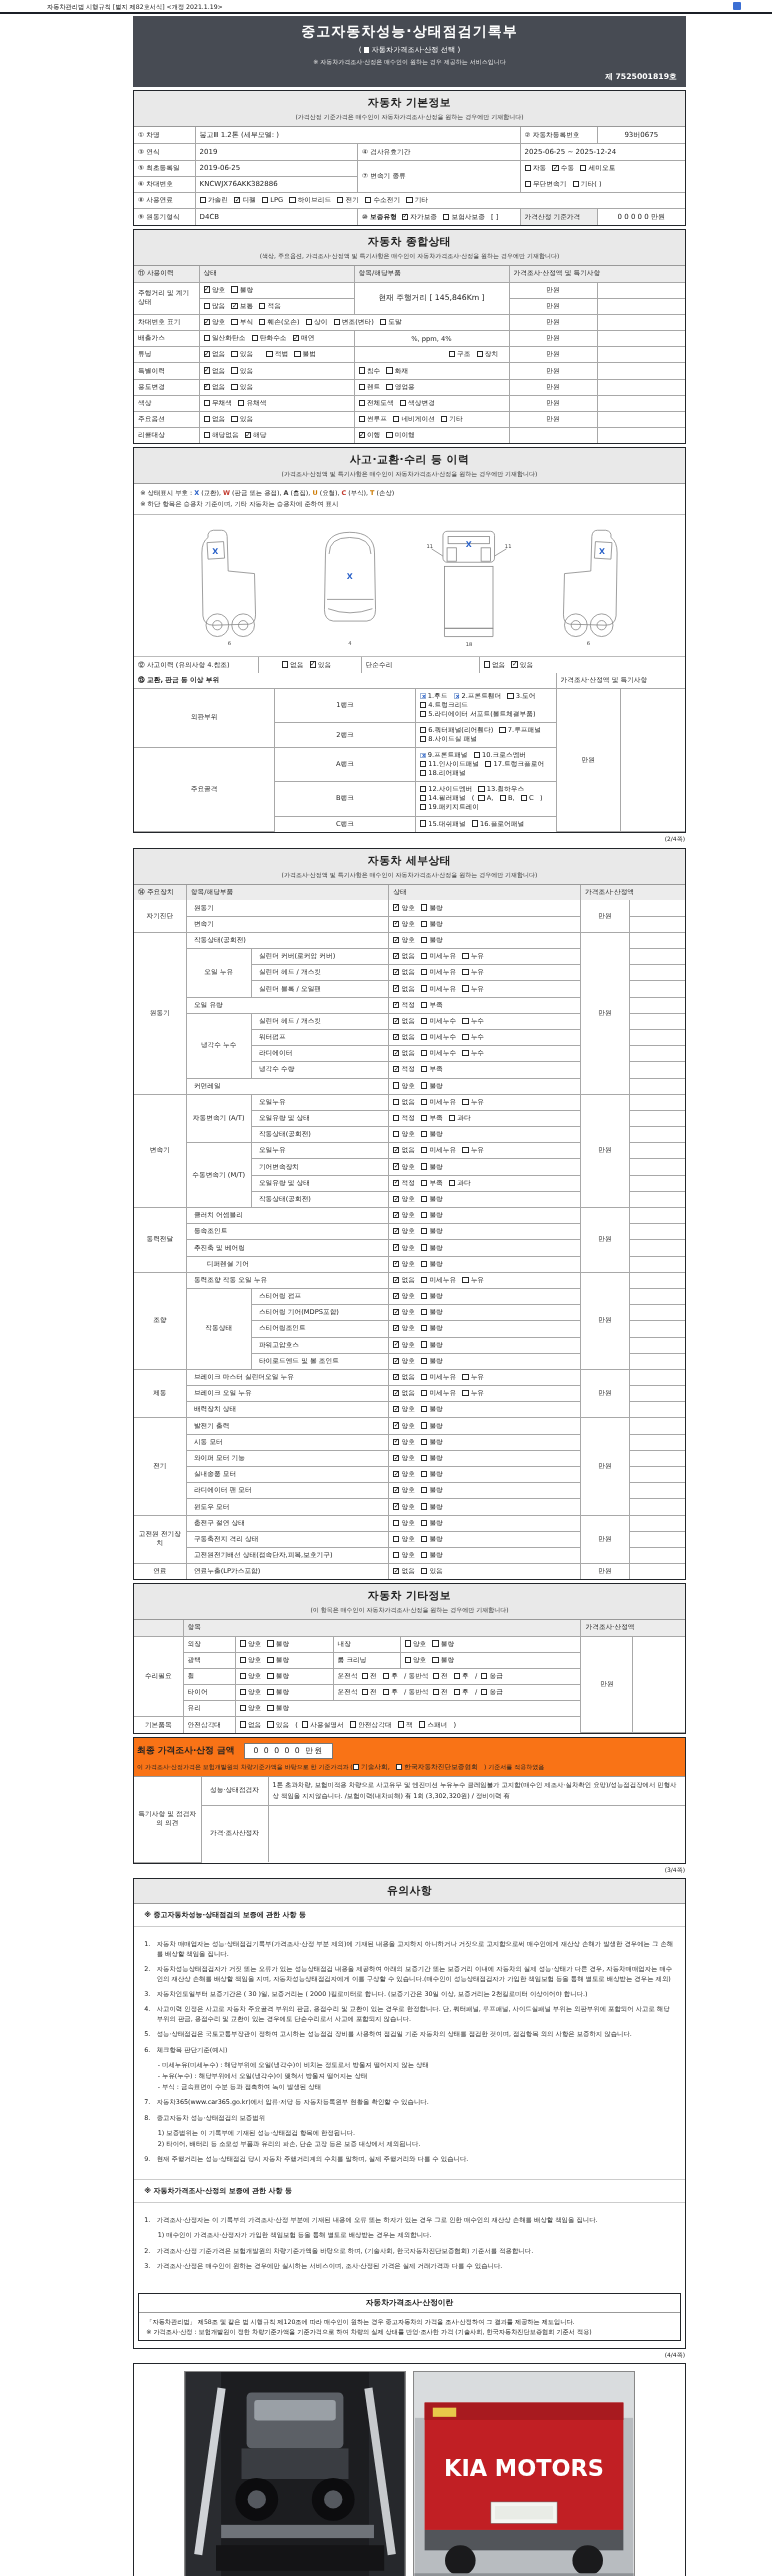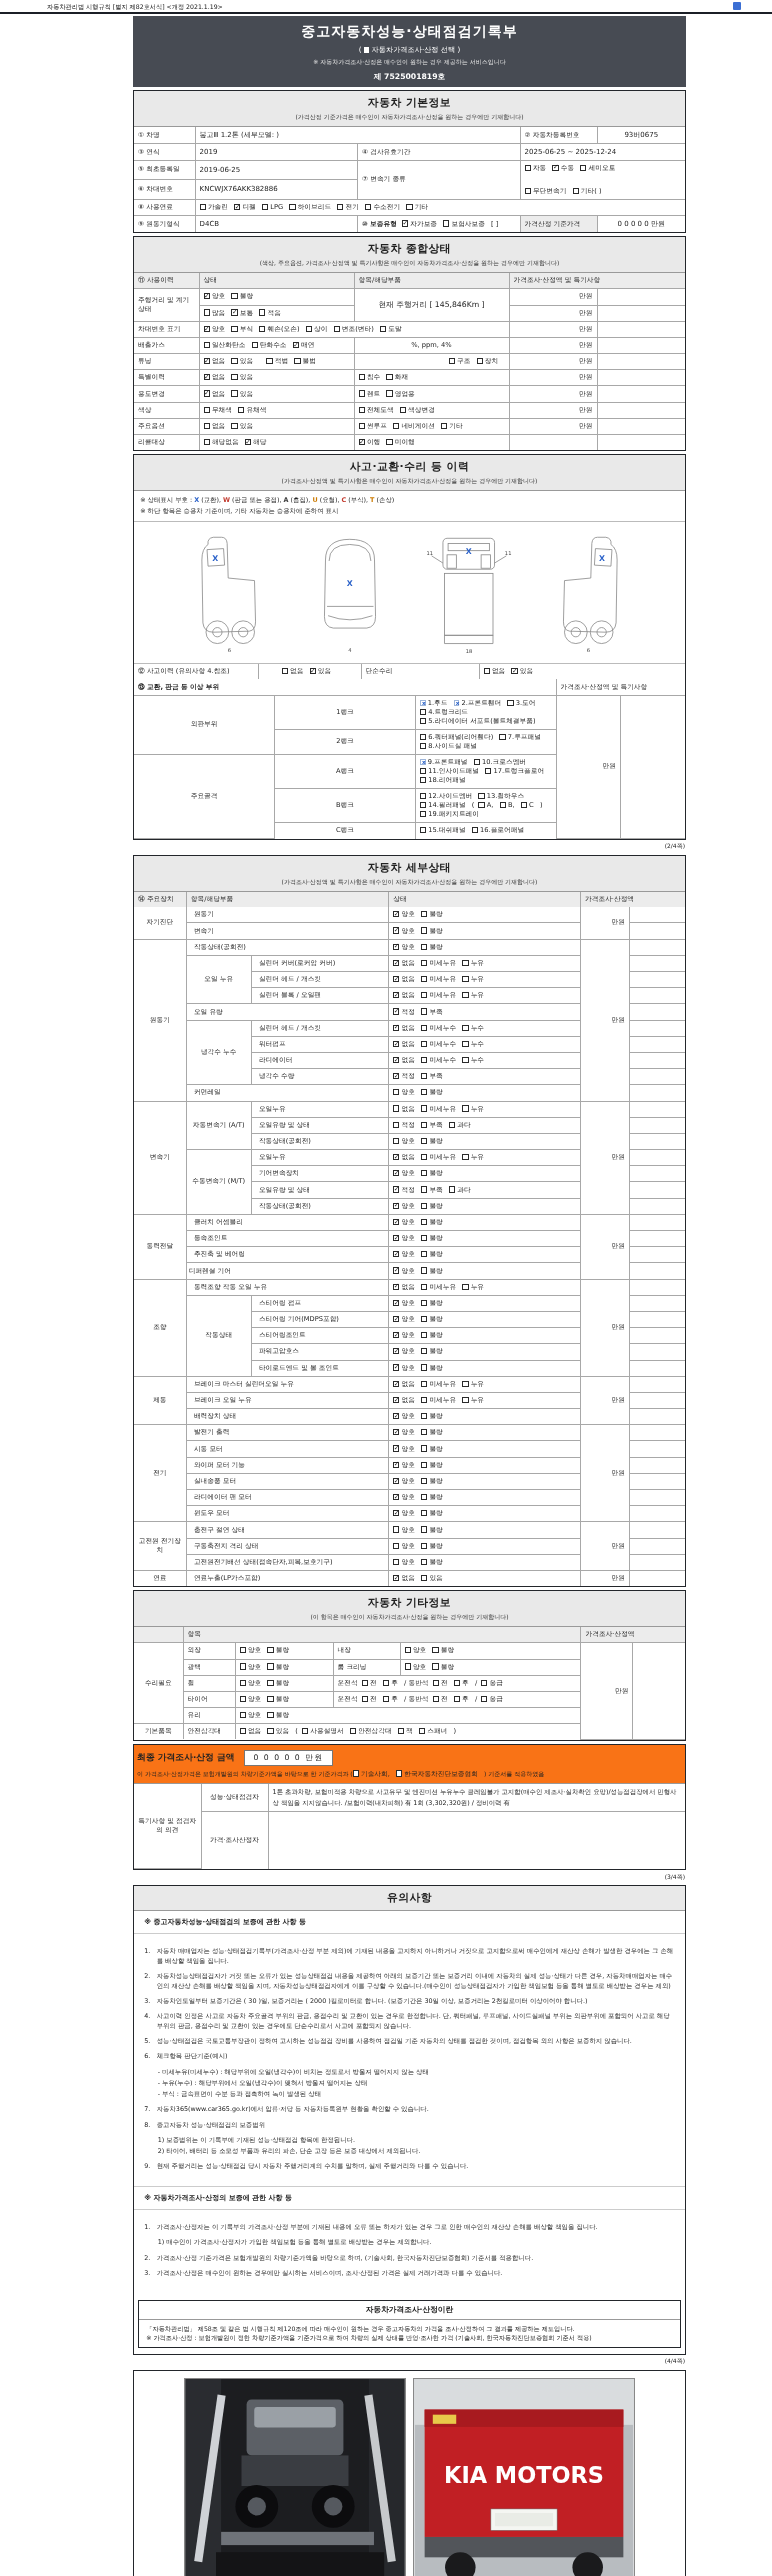--- a/index.html
+++ b/index.html
@@ -9,34 +9,34 @@
   .top-note { position:absolute; left:47px; top:2.6px; font-size:6.2px; color:#111; }
   .top-rule { position:absolute; left:0; top:12.4px; width:773px; height:1.5px; background:#1b1f26; }
   .corner-badge { position:absolute; right:32px; top:2.1px; width:7.7px; height:7.7px; background:#3b6fd4; border-radius:1px; }
   .sheet { position:absolute; left:133px; top:15.5px; width:553px; }
   
   .masthead { background:#474b53; color:#fff; text-align:center; padding:7.2px 9.3px 5.2px; position:relative; }
   .masthead .ttl { font-size:14px; font-weight:bold; letter-spacing:1px; }
   .masthead .sub1 { font-size:7.2px; margin-top:4.6px; }
   .masthead .sub1 .sq { display:inline-block; width:5.2px; height:6.7px; background:#fff; vertical-align:-1px; margin-right:2.6px; }
   .masthead .sub2 { font-size:6px; margin-top:2.6px; color:#e8e8e8; }
-  .masthead .docno { text-align:center; font-size:7.7px; font-weight:bold; margin-top:5.2px; }
+  .masthead .docno { text-align:right; font-size:7.7px; font-weight:bold; margin-top:5.2px; }
   
   .sec { border:1.5px solid #23262b; margin-top:2.6px; background:#fff; }
   .sec-head { background:#e9e9e9; border-bottom:0.5px solid #999; text-align:center; padding:5.2px 3.1px 4.6px; }
   .sec-head .t { font-size:10.8px; font-weight:bold; letter-spacing:0.5px; }
   .sec-head .s { font-size:6px; margin-top:2.6px; color:#333; }
   table { border-collapse:collapse; width:100%; table-layout:fixed; }
   th,td { border:0.5px solid #a8a8a8; font-size:6.7px; padding:3.1px 4.1px; vertical-align:middle; word-break:break-all; }
   th { font-weight:normal; text-align:left; background:#fff; }
   tr > :first-child { border-left:none; } tr > :last-child { border-right:none; }
   table tr:first-child > * { border-top:none; } table tr:last-child > * { border-bottom:none; }
   .hdr { background:#ececec; }
   .c { text-align:center; } .b { font-weight:bold; }
-  .price { text-align:right; color:#222; }
+  .price { text-align:center; color:#222; }
   .val { font-size:7px; }
   
   .opt { display:inline-block; margin-right:6.2px; white-space:nowrap; font-size:6.7px; }
   .optxt { display:inline-block; margin-right:4.1px; font-size:6.7px; }
   .cb { display:inline-block; width:6.2px; height:6.2px; border:1px solid #2b2b2b; margin-right:2.1px;
         vertical-align:-1px; position:relative; background:#fff; }
   .cb.ck::after { content:"✓"; position:absolute; left:-0.5px; top:-2.1px; font-size:6.7px; font-weight:bold; color:#111; }
   .cb.bx { border:0.5px solid #9fb6da; width:5.7px; height:5.7px; }
   .cb.bx::after { content:"x"; position:absolute; left:1px; top:-1.5px; font-size:5.7px; font-weight:bold; color:#2b62c9; }
   .pgmark { text-align:right; font-size:6px; padding:2.1px 1px 1px; color:#222; }
@@ -103,21 +103,21 @@
           <td style="width:112px" class="val">2019</td>
           <th>④ 검사유효기간</th>
           <td colspan="2" class="val">2025-06-25 ~ 2025-12-24</td>
         </tr>
         <tr>
           <th>⑤ 최초등록일</th>
           <td class="val">2019-06-25</td>
           <th rowspan="2">⑦ 변속기 종류</th>
           <td colspan="2" rowspan="2">
             <div><span class="opt"><span class="cb"></span>자동</span><span class="opt"><span class="cb ck"></span>수동</span><span class="opt"><span class="cb"></span>세미오토</span></div>
-            <div style="margin-top:14px"><span class="opt"><span class="cb"></span>무단변속기</span><span class="opt"><span class="cb"></span>기타(    )</span></div>
+            <div style="margin-top:7px"><span class="opt"><span class="cb"></span>무단변속기</span><span class="opt"><span class="cb"></span>기타(    )</span></div>
           </td>
         </tr>
         <tr>
           <th>⑥ 차대번호</th>
           <td class="val">KNCWJX76AKK382886</td>
         </tr>
         <tr>
           <th>⑧ 사용연료</th>
           <td colspan="4"><span class="opt"><span class="cb"></span>가솔린</span><span class="opt"><span class="cb ck"></span>디젤</span><span class="opt"><span class="cb"></span>LPG</span><span class="opt"><span class="cb"></span>하이브리드</span><span class="opt"><span class="cb"></span>전기</span><span class="opt"><span class="cb"></span>수소전기</span><span class="opt"><span class="cb"></span>기타</span></td>
         </tr>
@@ -455,21 +455,21 @@
               <td colspan="2" style="padding-left:7.2px">등속조인트</td>
               <td><span class="opt"><span class="cb ck"></span>양호</span><span class="opt"><span class="cb"></span>불량</span></td>
               <td></td>
             </tr>
             <tr>
               <td colspan="2" style="padding-left:7.2px">추진축 및 베어링</td>
               <td><span class="opt"><span class="cb ck"></span>양호</span><span class="opt"><span class="cb"></span>불량</span></td>
               <td></td>
             </tr>
             <tr>
-              <td colspan="2" style="padding-left:2px">디퍼렌셜 기어</td>
+              <td colspan="2" style="padding-left:20px">디퍼렌셜 기어</td>
               <td><span class="opt"><span class="cb ck"></span>양호</span><span class="opt"><span class="cb"></span>불량</span></td>
               <td></td>
             </tr>
             <tr>
               <th rowspan="6" class="c">조향</th>
               <td colspan="2" style="padding-left:7.2px">동력조향 작동 오일 누유</td>
               <td><span class="opt"><span class="cb ck"></span>없음</span><span class="opt"><span class="cb"></span>미세누유</span><span class="opt"><span class="cb"></span>누유</span></td>
               <td rowspan="6" class="price">만원</td>
               <td></td>
             </tr>

